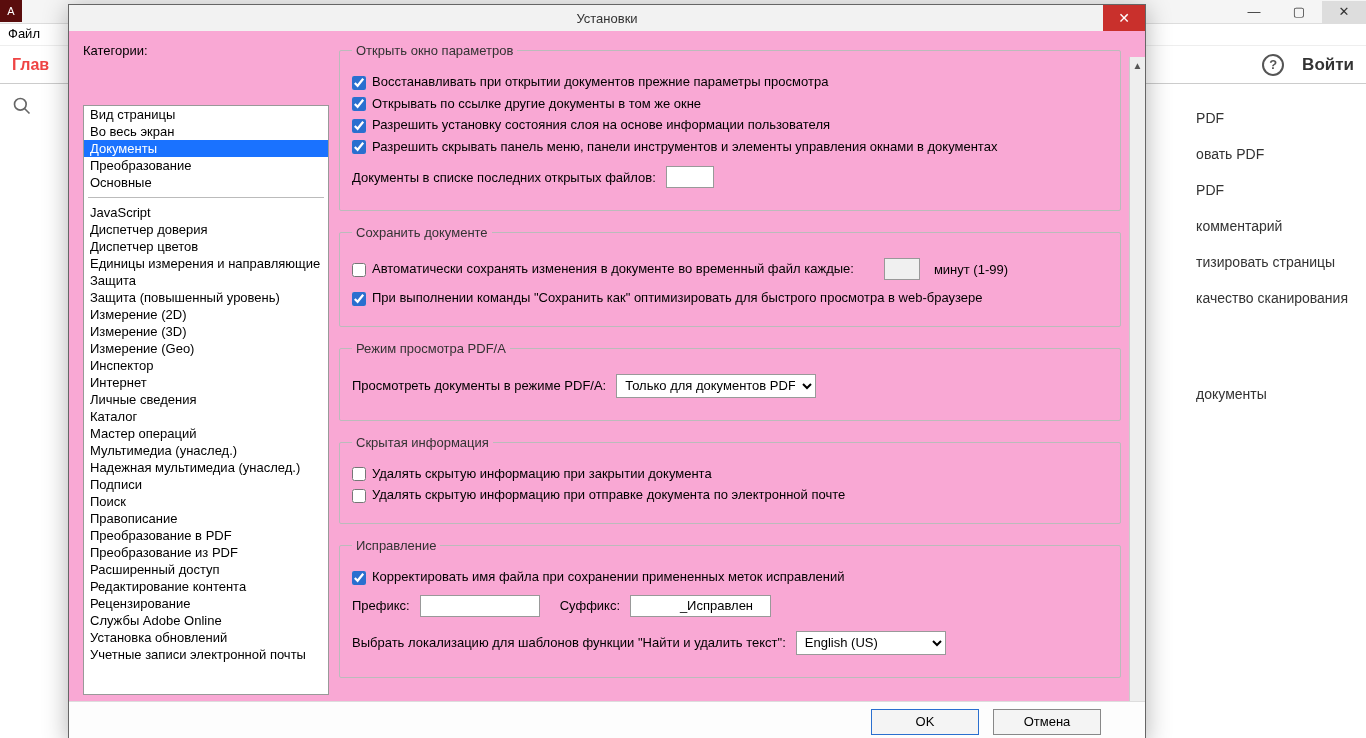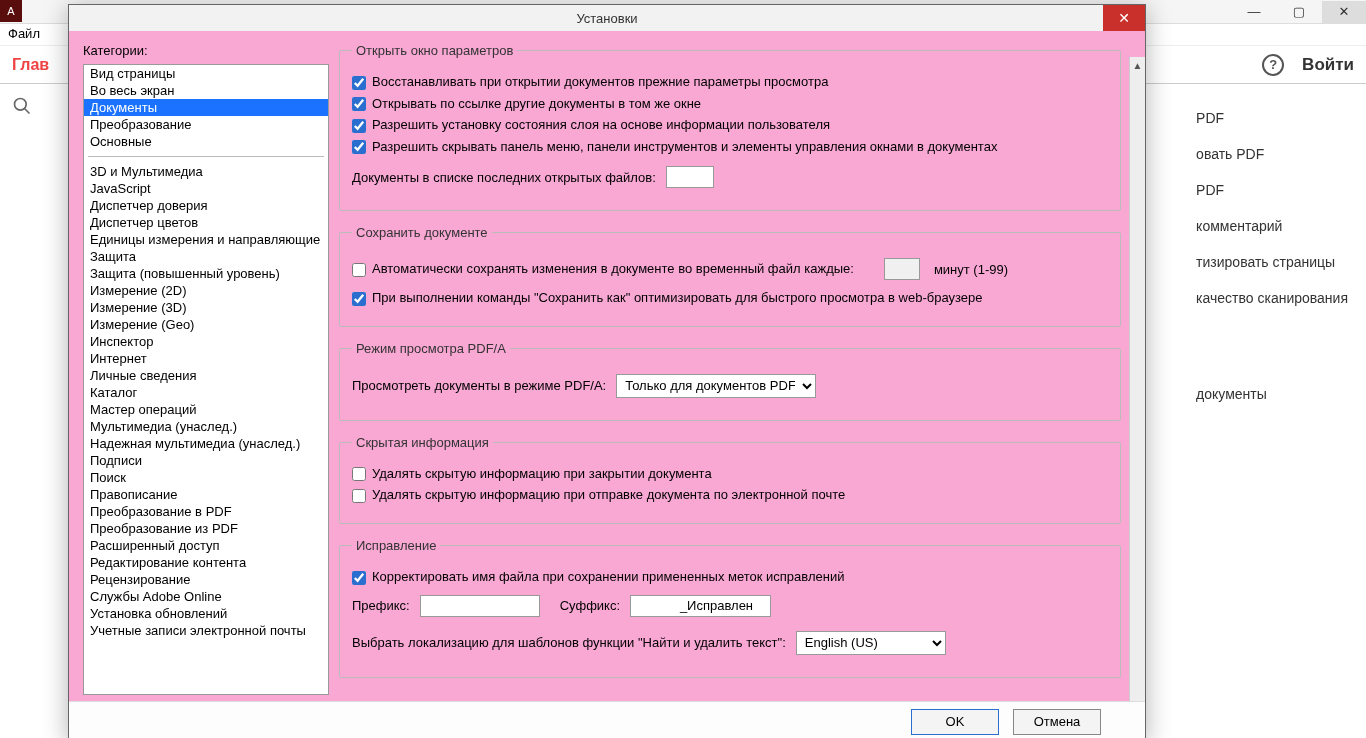--- a/index.html
+++ b/index.html
@@ -17,21 +17,21 @@
 .bg-login { font-size: 17px; font-weight: 600; color: #333; }
 .bg-search { height: 44px; display: flex; align-items: center; padding-left: 12px; color: #999; gap: 8px; }
 .bg-search svg { width: 20px; height: 20px; }
 .bg-rightpanel { position: absolute; right: 18px; top: 110px; display: flex; flex-direction: column; gap: 20px; font-size: 14px; color: #333; }
 
 .dialog { position: absolute; left: 68px; top: 4px; width: 1078px; height: 738px; background: #f9a8d4; border: 1px solid #666; box-shadow: 0 4px 24px rgba(0,0,0,.3); display: flex; flex-direction: column; }
 .dlg-title { height: 26px; background: #f2f2f2; display: flex; align-items: center; justify-content: center; position: relative; font-size: 13px; color: #333; }
 .dlg-close { position: absolute; right: 0; top: 0; width: 42px; height: 26px; background: #c9302c; color: #fff; display: flex; align-items: center; justify-content: center; font-size: 14px; }
 .dlg-body { flex: 1; display: flex; padding: 12px 10px 6px 14px; gap: 10px; overflow: hidden; position: relative; }
 
-.cat-col { width: 246px; display: flex; flex-direction: column; }
+.cat-col { width: 246px; display: flex; flex-direction: column; gap: 41px; }
 .cat-label { font-size: 13px; margin-bottom: 6px; }
 .cat-list { flex: 1; border: 1px solid #999; background: #fff; overflow-y: scroll; font-size: 13px; }
 .cat-list::-webkit-scrollbar { width: 16px; }
 .cat-list::-webkit-scrollbar-track { background: #eee; border-left: 1px solid #ccc; }
 .cat-list::-webkit-scrollbar-thumb { background: #c0c0c0; border: 1px solid #999; }
 .cat-item { padding: 1px 6px; cursor: default; white-space: nowrap; overflow: hidden; }
 .cat-item.selected { background: #1a72ff; color: #fff; }
 .cat-sep { height: 0; border-top: 1px solid #bbb; margin: 6px 4px; }
 
 .panel-col { flex: 1; overflow-y: auto; padding-right: 14px; }
@@ -41,21 +41,21 @@
 .checkbox-row { margin: 6px 0; }
 .checkbox-row label { font-size: 13px; }
 input[type=checkbox] { width: 14px; height: 14px; margin-right: 6px; accent-color: #2a6fcf; vertical-align: middle; }
 input[type=text], input[type=number] { border: 1px solid #999; padding: 2px 17px; font-size: 13px; height: 22px; background: #fff; }
 input[type=text]:disabled, input[type=number]:disabled { background: #f0f0f0; color: #888; }
 .spinner { width: 48px; }
 select { border: 1px solid #999; padding: 2px 4px; font-size: 13px; height: 24px; background: #fff; }
 .gap { width: 10px; }
 
 .dlg-footer { height: 40px; display: flex; justify-content: flex-end; align-items: center; gap: 14px; padding-right: 44px; border-top: 1px solid #ddd; background: #fdfdfd; }
-.dlg-footer button { width: 88px; height: 26px; border: 1px solid #888; background: #f4f4f4; font-size: 13px; }
+.dlg-footer button { width: 108px; height: 26px; border: 1px solid #888; background: #f4f4f4; font-size: 13px; }
 .dlg-footer button.primary { border: 1px solid #2a6fcf; }
 
 .vscroll { position: absolute; right: 0; top: 26px; bottom: 0; width: 16px; background: #eee; border-left: 1px solid #ccc; }
 .vscroll-arrow { height: 16px; display: flex; align-items: center; justify-content: center; font-size: 10px; color: #555; }
 </style>
 </head>
 <body>
 
 <div class="bg-app">
   <div class="bg-logo">A</div>
@@ -98,21 +98,20 @@
   <div class="dlg-body">
     <div class="cat-col">
       <div class="cat-label">Категории:</div>
       <div class="cat-list" id="catlist">
           <div class="cat-item">Вид страницы</div>
           <div class="cat-item">Во весь экран</div>
           <div class="cat-item selected">Документы</div>
           <div class="cat-item">Преобразование</div>
           <div class="cat-item">Основные</div>
           <div class="cat-sep"></div>
-          <div class="cat-item">3D и Мультимедиа</div>
           <div class="cat-item">JavaScript</div>
           <div class="cat-item">Диспетчер доверия</div>
           <div class="cat-item">Диспетчер цветов</div>
           <div class="cat-item">Единицы измерения и направляющие</div>
           <div class="cat-item">Защита</div>
           <div class="cat-item">Защита (повышенный уровень)</div>
           <div class="cat-item">Измерение (2D)</div>
           <div class="cat-item">Измерение (3D)</div>
           <div class="cat-item">Измерение (Geo)</div>
           <div class="cat-item">Инспектор</div>

